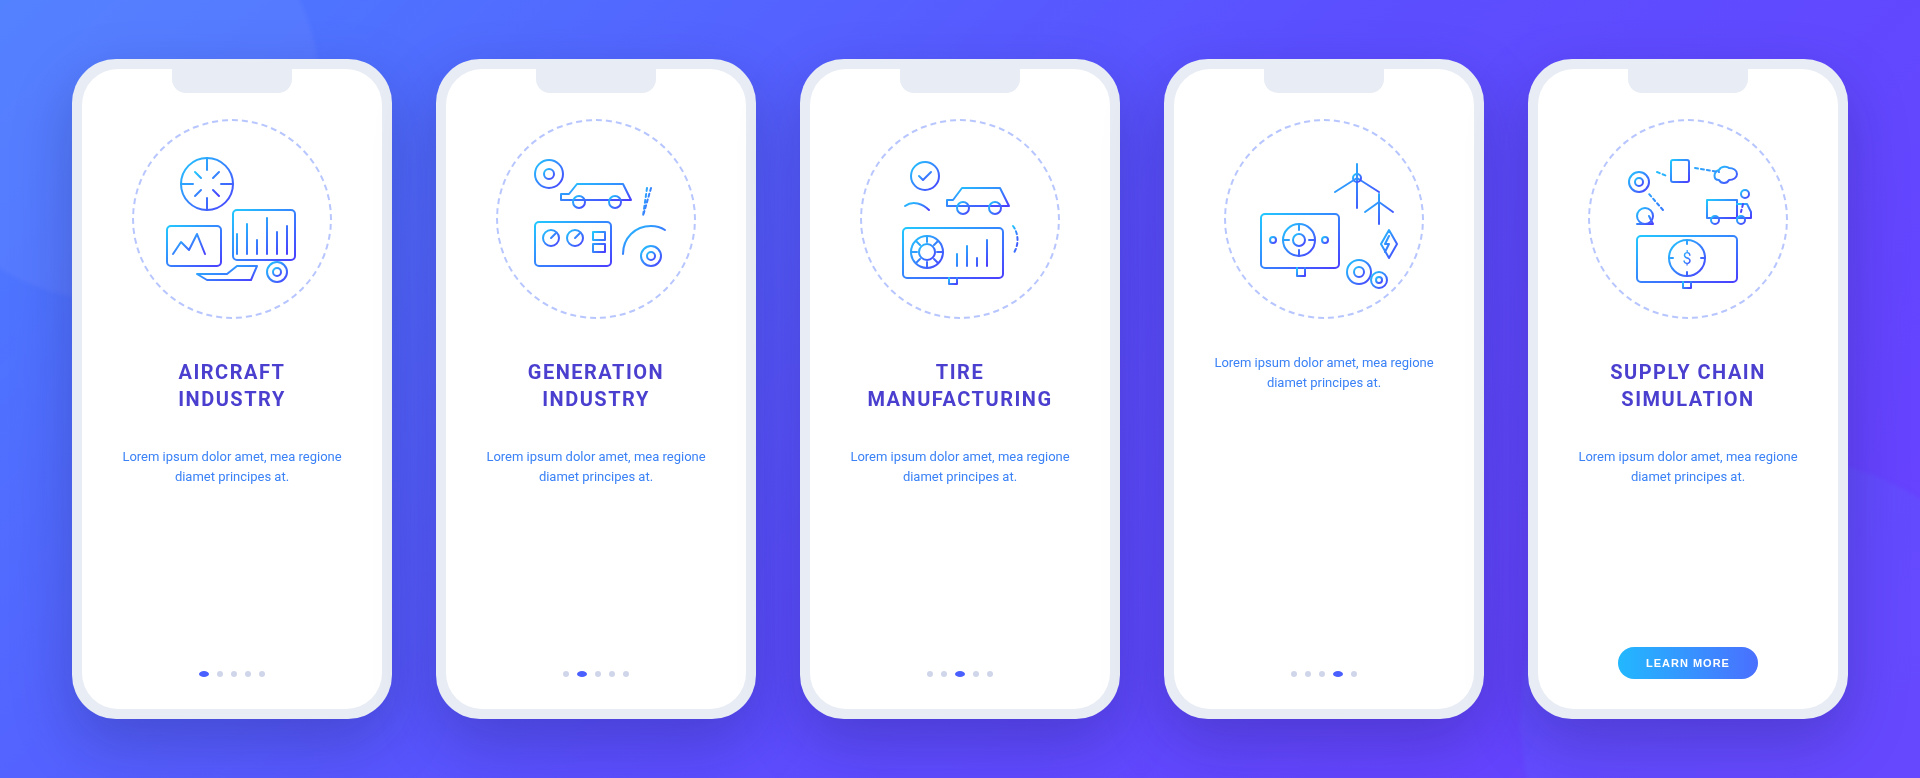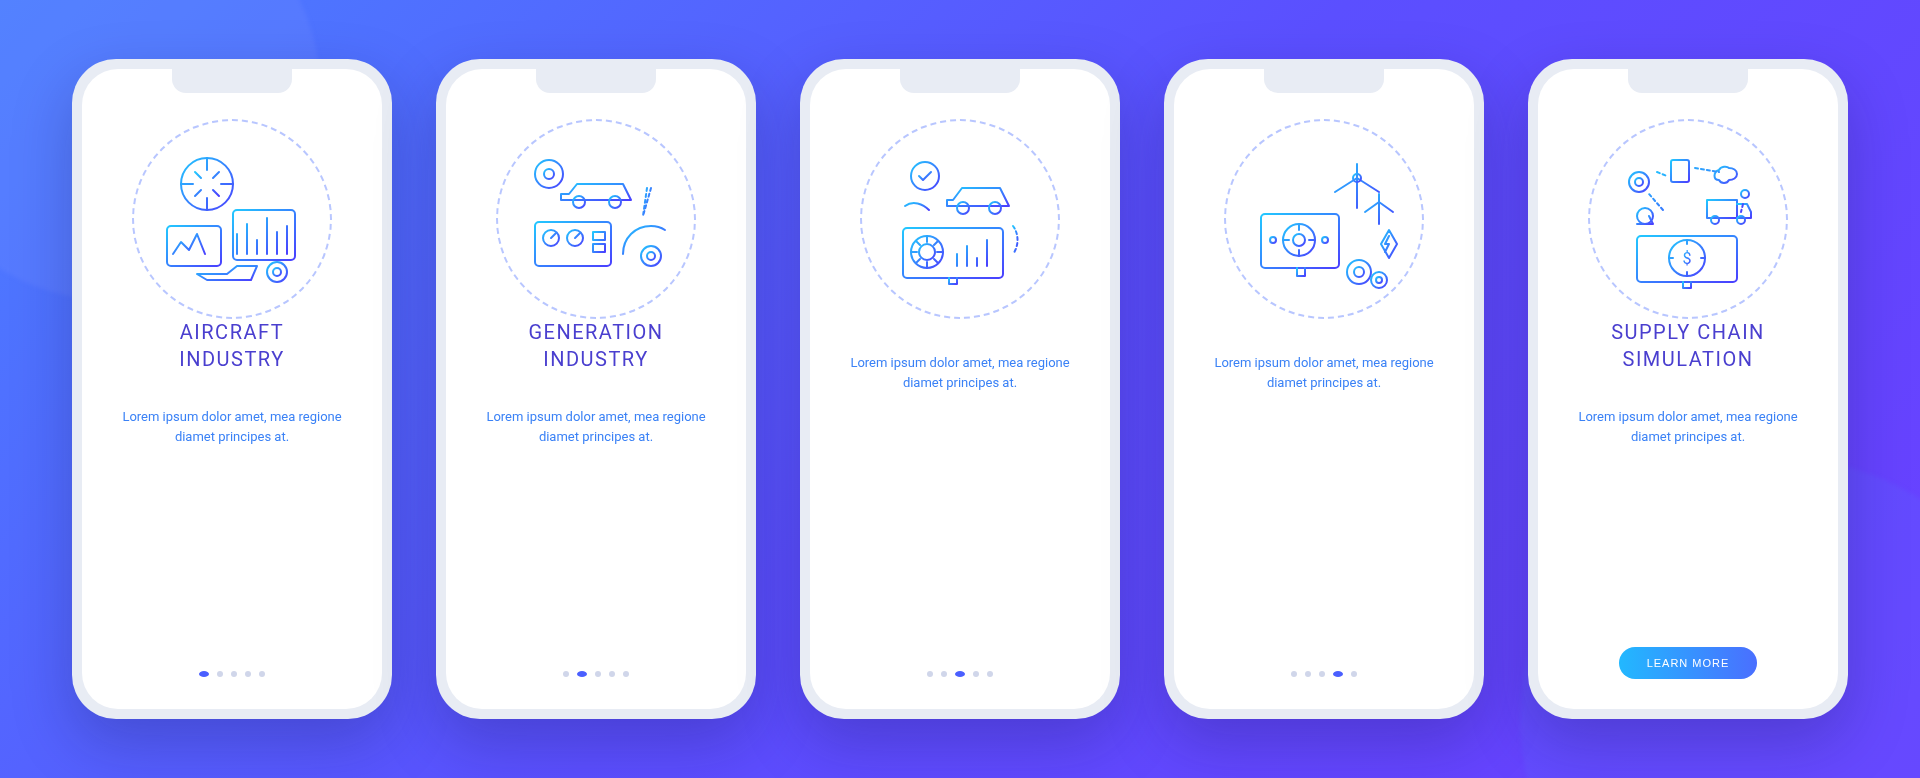--- a/index.html
+++ b/index.html
@@ -12,26 +12,26 @@
   }
   .bg-blob{position:absolute;border-radius:50%;background:rgba(110,140,255,.25);filter:blur(2px);}
   .bg-blob.b1{width:420px;height:420px;top:-120px;left:-100px;}
   .bg-blob.b2{width:520px;height:520px;bottom:-200px;right:-120px;background:rgba(90,110,255,.2);}
   .phones-row{display:flex;gap:44px;z-index:2;}
   .phone{width:320px;height:660px;border-radius:44px;background:#e8ecf4;padding:10px;box-shadow:0 24px 60px rgba(20,20,80,.25);position:relative;}
   .screen{width:100%;height:100%;border-radius:36px;background:#fff;display:flex;flex-direction:column;align-items:center;padding:28px 22px 24px;position:relative;}
   .notch{position:absolute;top:0;left:50%;transform:translateX(-50%);width:120px;height:24px;background:#e8ecf4;border-radius:0 0 14px 14px;}
   .illus{width:200px;height:200px;border-radius:50%;border:2px dashed #b8c6ff;margin-top:22px;display:flex;align-items:center;justify-content:center;}
   .illus svg{width:150px;height:150px;stroke:url(#grad);stroke-width:2;fill:none;stroke-linecap:round;stroke-linejoin:round;}
-  .title{font-size:20px;font-weight:400;letter-spacing:1.5px;color:#4a3fcf;text-align:center;line-height:1.35;}
+  .title{margin-top:40px;font-size:20px;font-weight:700;letter-spacing:1.5px;color:#4a3fcf;text-align:center;line-height:1.35;}
   .desc{margin-top:34px;font-size:13px;color:#3b82f6;text-align:center;line-height:1.55;padding:0 8px;}
   .dots{display:flex;gap:8px;margin-top:auto;margin-bottom:8px;}
   .dot{width:6px;height:6px;border-radius:50%;background:#d0d6ea;}
   .dot.active{background:#4a5fff;width:10px;}
-  .btn{margin-top:auto;margin-bottom:6px;padding:10px 28px;border-radius:22px;background:linear-gradient(90deg,#22b8ff,#4a6fff);color:#fff;font-size:11px;font-weight:400;letter-spacing:1px;border:none;cursor:pointer;}
+  .btn{margin-top:auto;margin-bottom:6px;padding:10px 28px;border-radius:22px;background:linear-gradient(90deg,#22b8ff,#4a6fff);color:#fff;font-size:11px;font-weight:700;letter-spacing:1px;border:none;cursor:pointer;}
   svg defs{position:absolute;}
 </style>
 </head>
 <body>
 
 <svg width="0" height="0" style="position:absolute">
   <defs>
     <linearGradient id="grad" x1="0%" y1="0%" x2="100%" y2="100%">
       <stop offset="0%" stop-color="#22c8ff"></stop>
       <stop offset="100%" stop-color="#4a3fff"></stop>
@@ -124,20 +124,23 @@
           <path d="M20 62c8-6 18-2 24 4"></path>
           <rect x="18" y="84" width="100" height="50" rx="4"></rect>
           <path d="M64 134v6h8v-6"></path>
           <circle cx="42" cy="108" r="16"></circle>
             <circle cx="42" cy="108" r="8"></circle>
           <path d="M42 92v6M42 118v6M26 108h6M52 108h6M31 97l4 4M49 115l4 4M53 97l-4 4M35 115l-4 4"></path>
           <path d="M72 122l0-12M82 122l0-20M92 122l0-8M102 122l0-26"></path>
           <path d="M128 82c6 8 6 20 0 28" stroke-dasharray="3 3"></path>
         </svg>
       </div>
+      <h2 class="title">
+        <span>TIRE</span><br><span>MANUFACTURING</span>
+      </h2>
       <p class="desc">Lorem ipsum dolor amet, mea regione diamet principes at.</p>
       <div class="dots">
         <span class="dot"></span>
         <span class="dot"></span>
         <span class="dot active"></span>
         <span class="dot"></span>
         <span class="dot"></span>
       </div>
     </div>
   </div>

